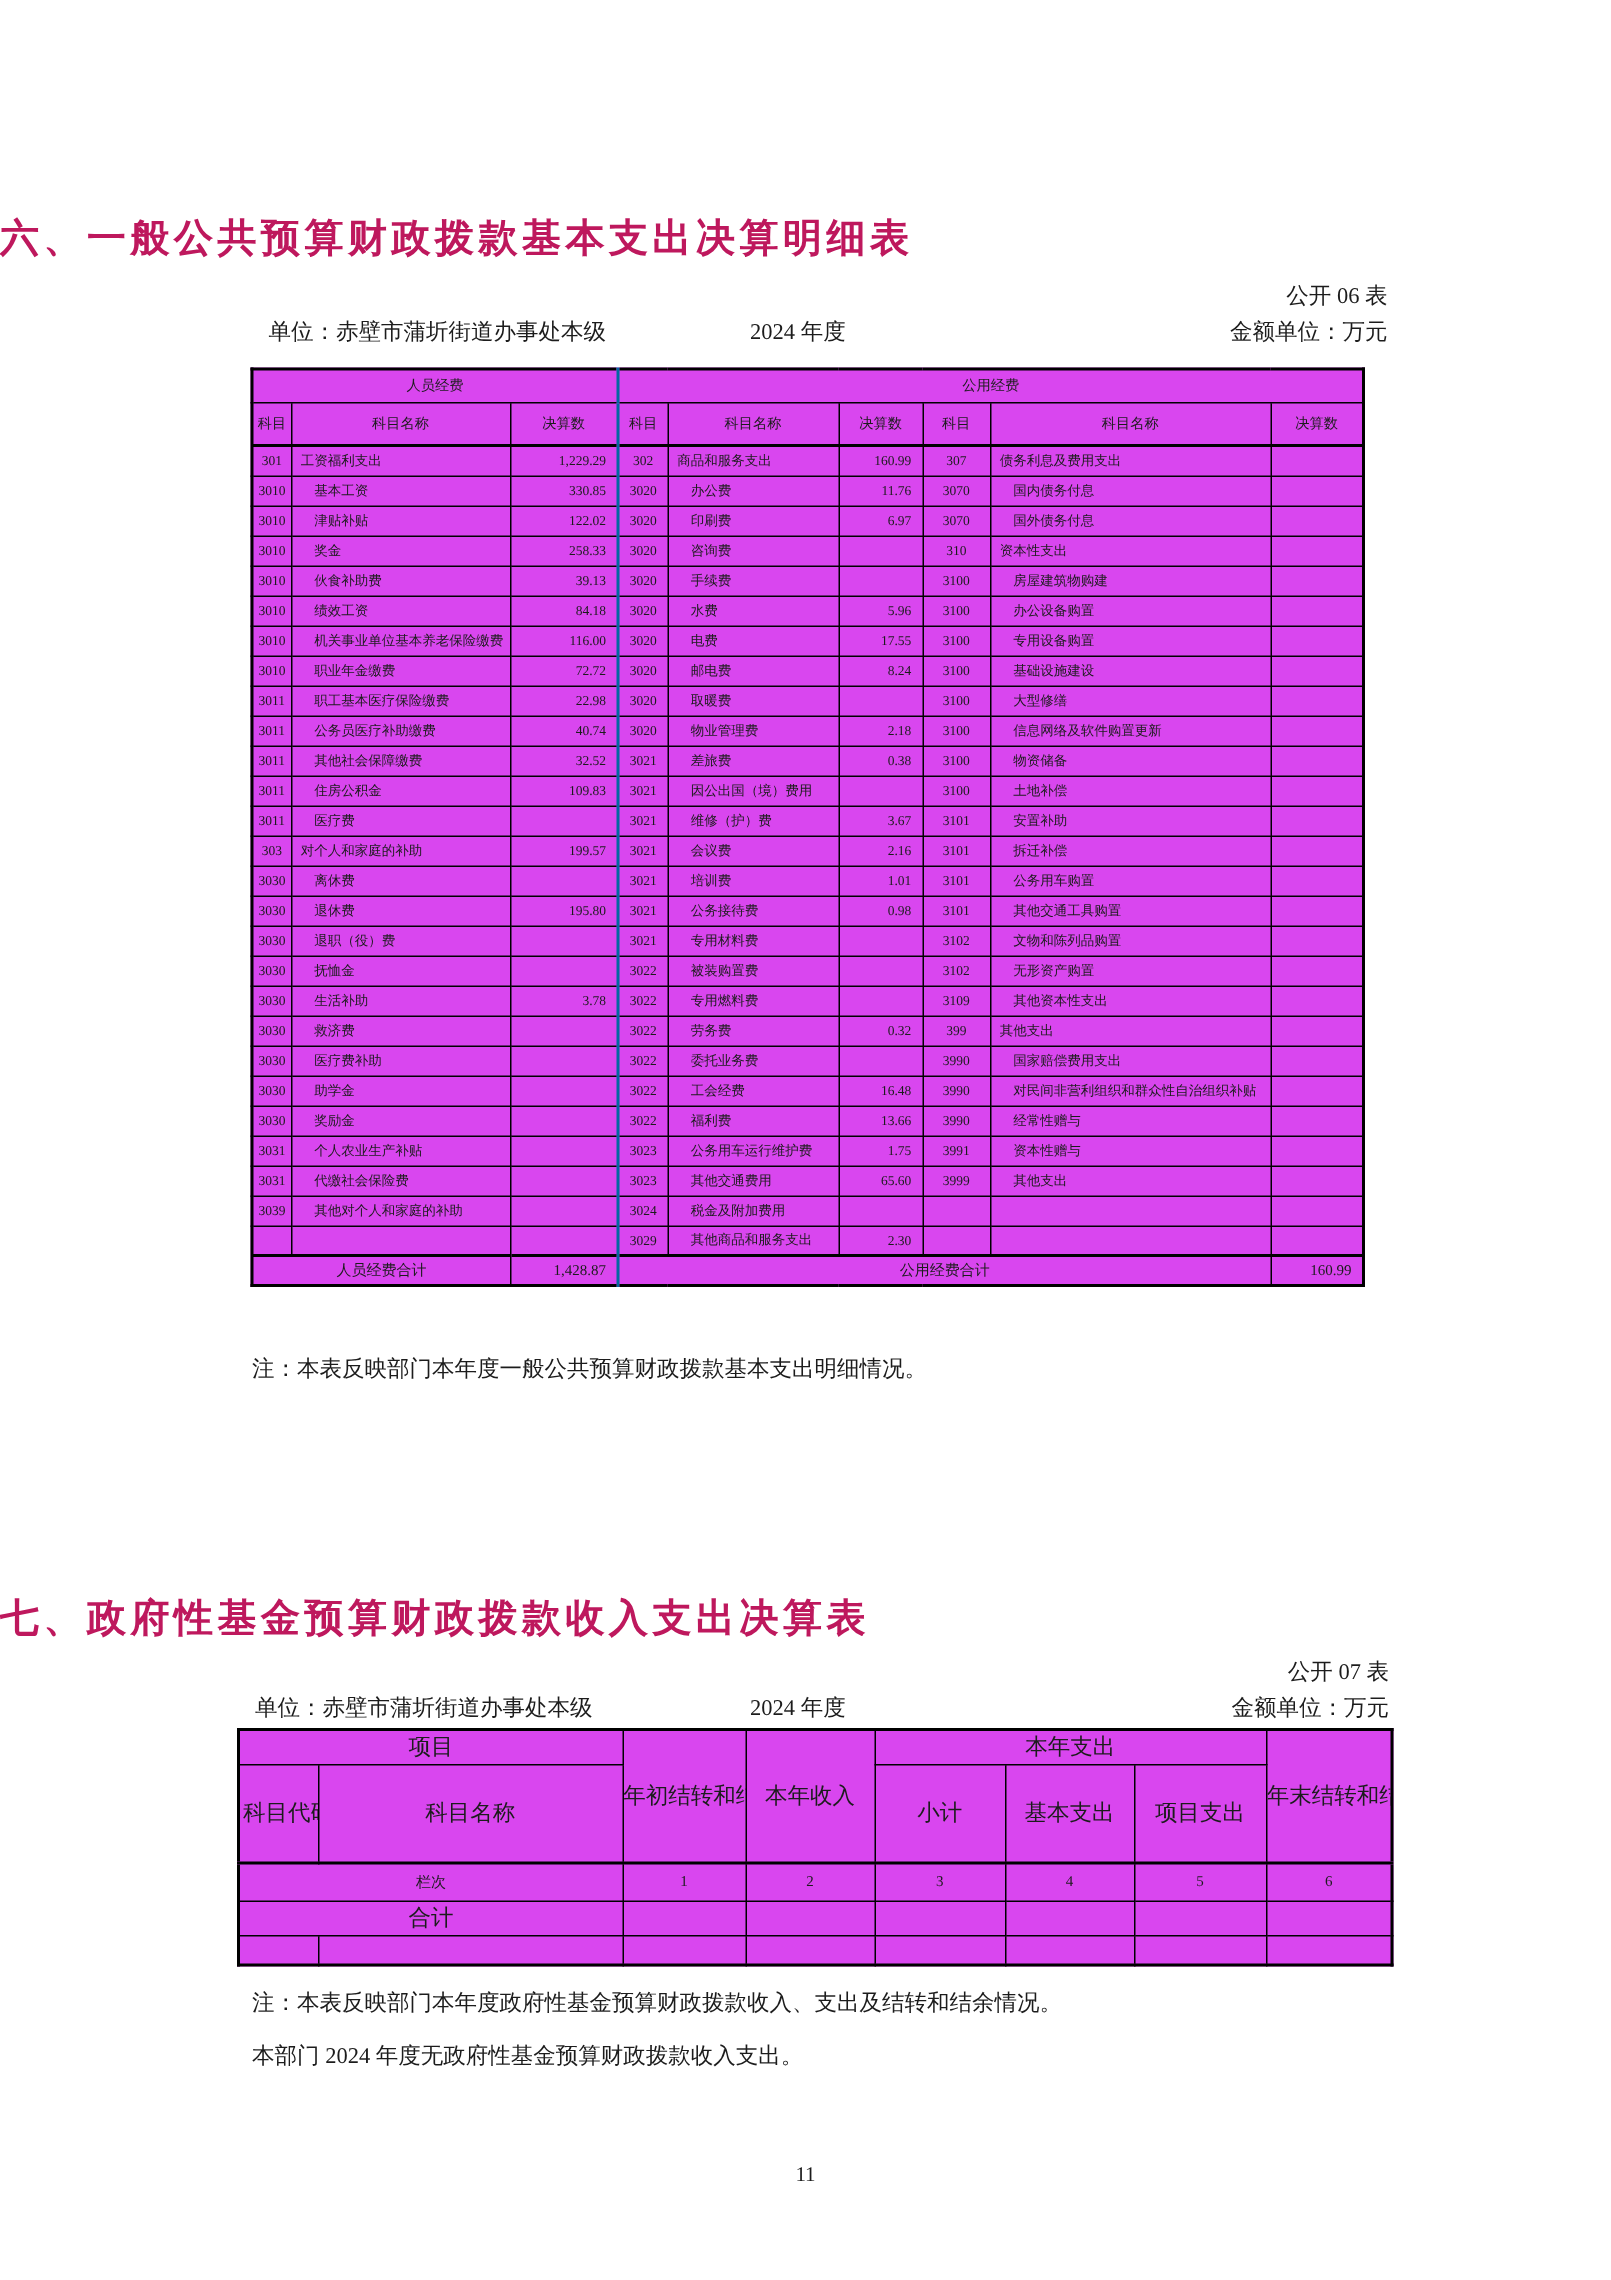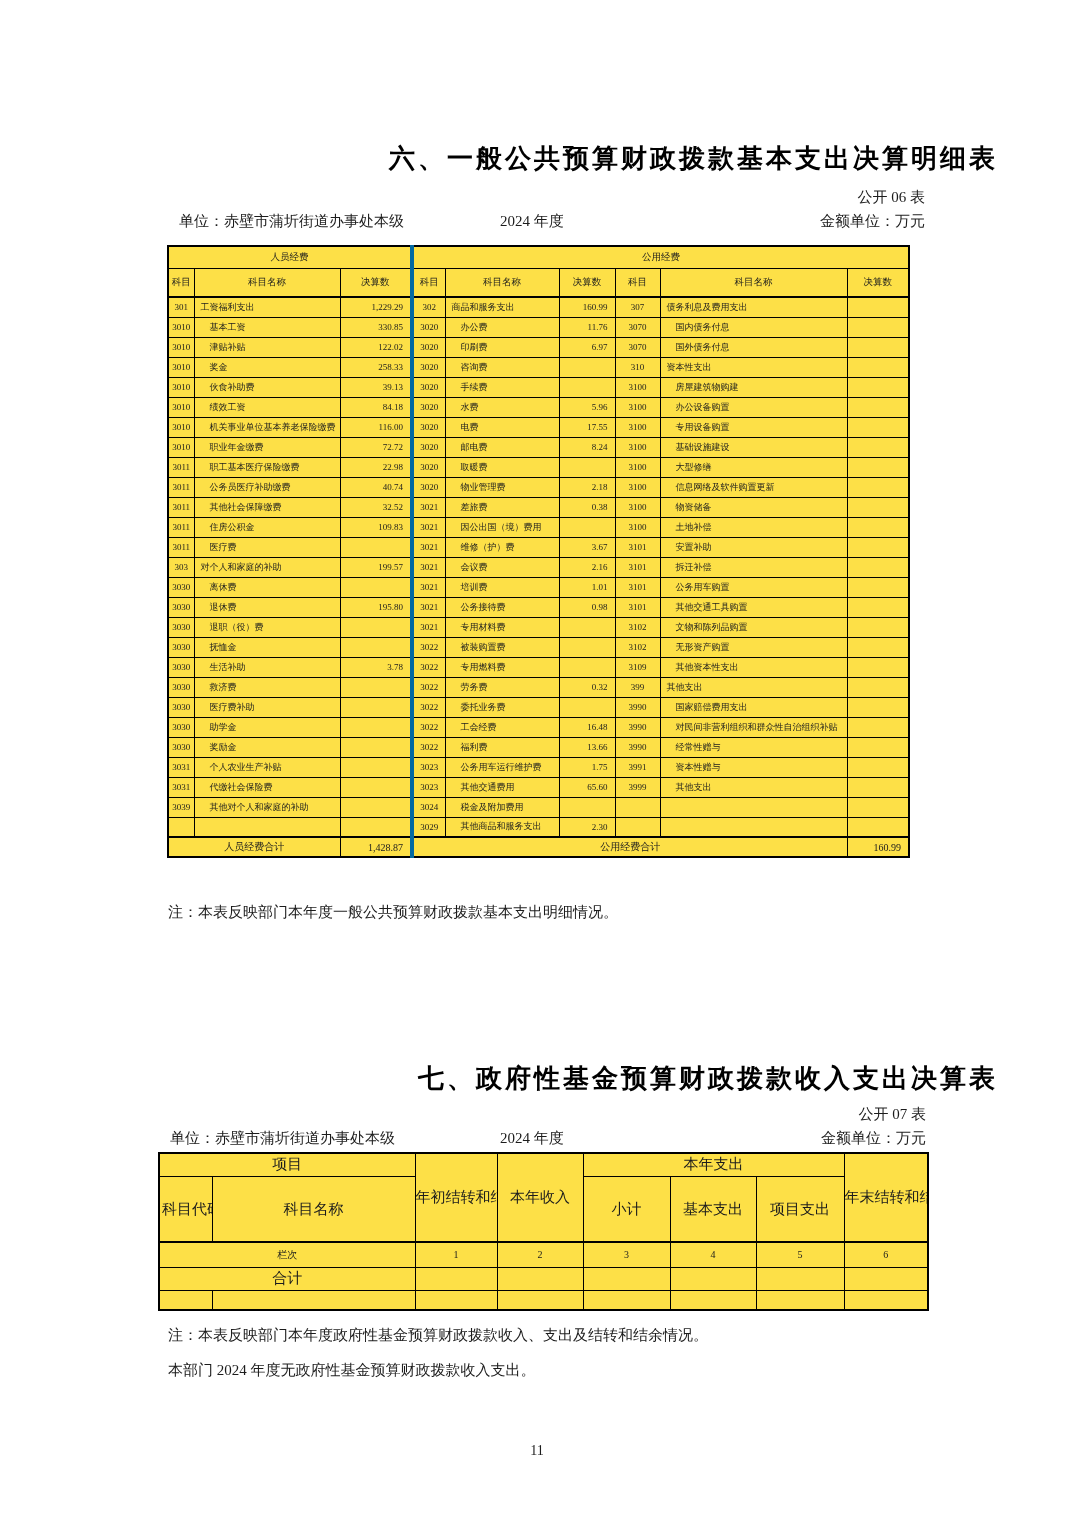--- a/index.html
+++ b/index.html
@@ -4,47 +4,47 @@
 <style>
   * { margin:0; padding:0; box-sizing:border-box; }
   html,body { background:#e8e8e8; }
   .page {
     position:relative; width:1074px; height:1520px; margin:0 auto;
     background:#ffffff; color:#1c1c1c;
     font-family:"Liberation Serif","DejaVu Serif",serif;
     overflow:hidden;
   }
   .doc-title {
-    position:absolute; left:0; width:998px; text-align:right;
+    position:absolute; left:0; width:998px; text-align:left;
     font-family:"Liberation Sans","DejaVu Sans",sans-serif;
-    font-weight:700; font-size:26px; letter-spacing:3px; color:#000000;
+    font-weight:700; font-size:26px; letter-spacing:3px; color:#be185d;
     white-space:nowrap;
   }
   .sheet-label { position:absolute; text-align:right; font-size:15px; }
   .meta-line { position:absolute; height:20px; font-size:15px; }
   .meta-line .unit { position:absolute; left:12px; top:0; white-space:nowrap; }
   .meta-line .year { position:absolute; top:0; white-space:nowrap; }
   .meta-line .amount { position:absolute; right:0; top:0; white-space:nowrap; }
 
-  table.tbl { border-collapse:collapse; table-layout:fixed; background:#fde047; }
+  table.tbl { border-collapse:collapse; table-layout:fixed; background:#d946ef; }
   table.tbl { border:2px solid #000; }
   table.tbl th, table.tbl td {
     border:1px solid #000; font-weight:normal; overflow:hidden;
     white-space:nowrap; vertical-align:middle;
   }
 
   
   .t6 { position:absolute; left:167px; top:245px; width:741px; }
   .t6 th { font-size:9.5px; text-align:center; }
   .t6 thead tr.gh th { height:22px; }
   .t6 thead tr.ch th { height:29px; }
   .t6 thead { border-bottom:2px solid #000; }
   .t6 tbody td { height:20px; font-size:9px; }
   .t6 tfoot td { height:20px; font-size:10px; border-top:2px solid #000; }
-  .t6 .gdiv { border-left:4px solid #0369a1; }
+  .t6 .gdiv { border-left:2px solid #0369a1; }
   .c-code { text-align:center; }
   .c-name { text-align:left; padding-left:6px; }
   .c-name.ind1 { padding-left:15px; }
   .c-amt { text-align:right; padding-right:7px; }
   .t6 tfoot .total-label { text-align:center; }
 
   
   .t7 { position:absolute; left:158px; top:1152px; width:769px; }
   .t7 th, .t7 td { font-size:15px; text-align:center; white-space:normal; }
   .t7 thead tr.r1 th { height:23px; }

